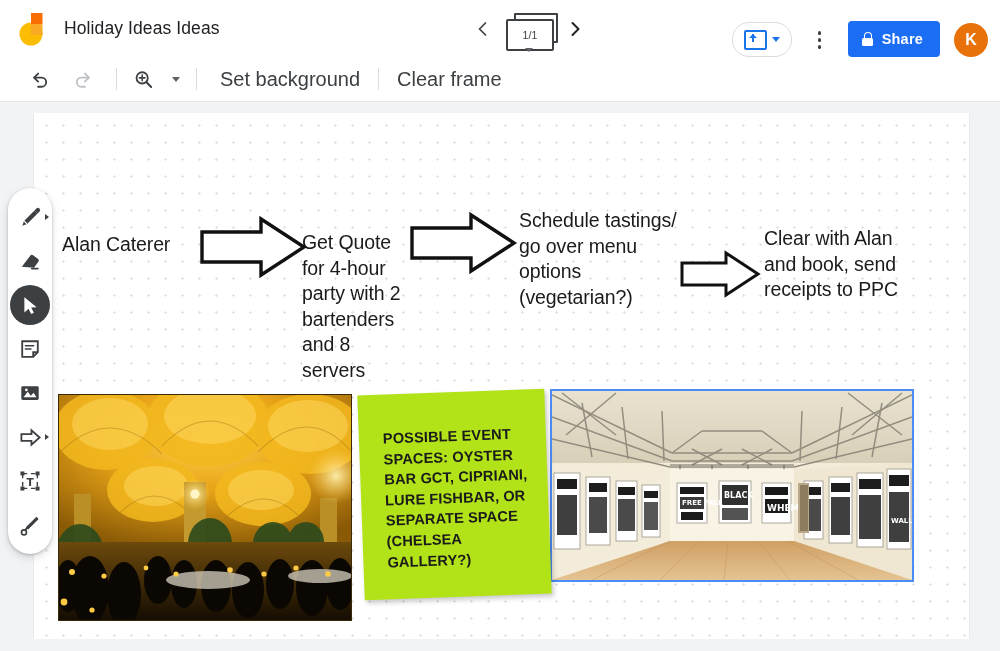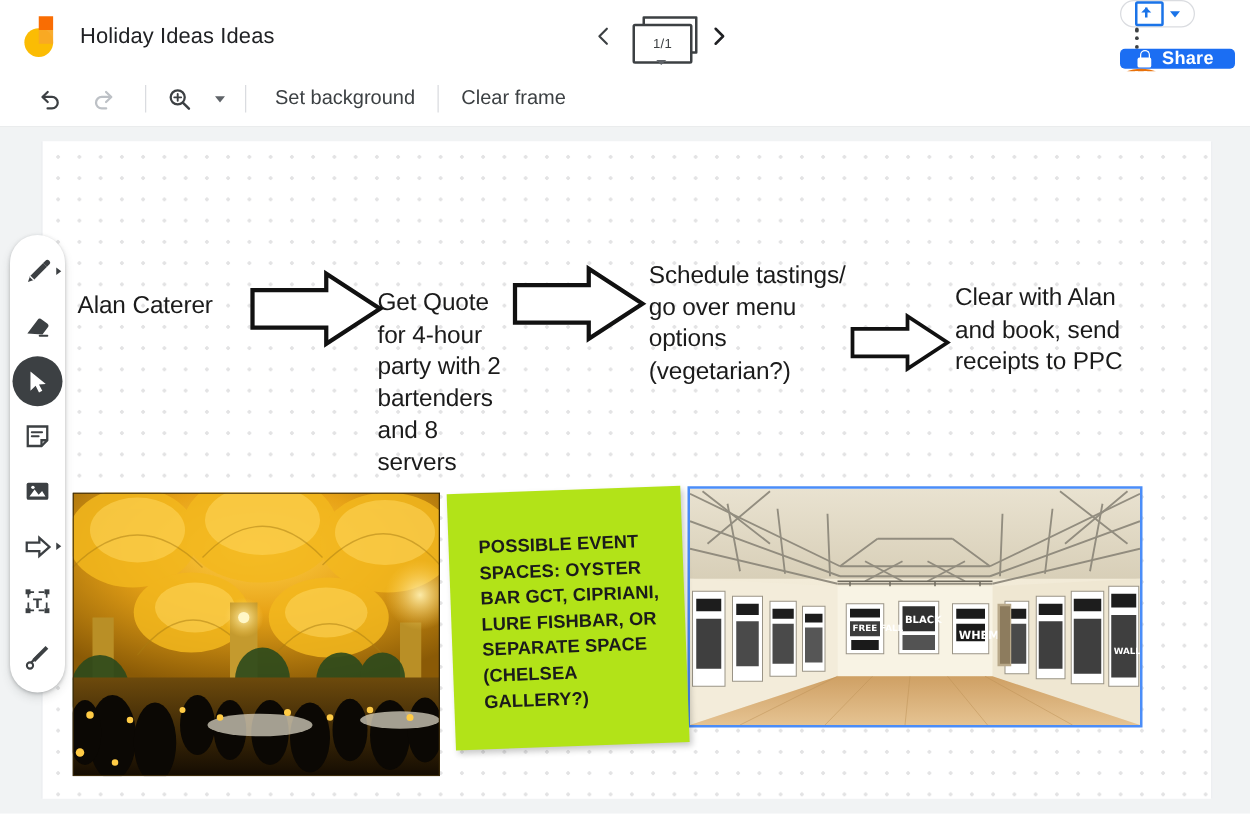--- a/index.html
+++ b/index.html
@@ -94,23 +94,22 @@
     border-left: 4px solid transparent;
     border-right: 4px solid transparent;
     border-top: 4px solid #5f6368;
   }
 
   .topbar-right {
     position: absolute;
     right: 12px; top: 0;
     height: 57px;
     display: flex;
-    align-items: flex-start;
-    gap: 0;
-    flex-direction: column;
+    align-items: flex-end;
+    gap: 14px;
   }
   .export-pill {
     width: 58px; height: 33px;
     border: 1px solid #dadce0;
     border-radius: 17px;
     display: flex;
     align-items: center;
     justify-content: center;
     gap: 5px;
     background: #fff;
@@ -220,21 +219,21 @@
     margin: 0 9px 0 16px;
   }
   .tb-caret {
     width: 0; height: 0;
     border-left: 4px solid transparent;
     border-right: 4px solid transparent;
     border-top: 5px solid #5f6368;
     margin-left: 12px;
   }
   .tb-text {
-    font-size: 16px;
+    font-size: 20px;
     color: #3c4043;
     padding: 0 14px;
     white-space: nowrap;
   }
 
   
   .canvas-area {
     position: absolute;
     left: 0; top: 102px;
     width: 1000px; height: 549px;

